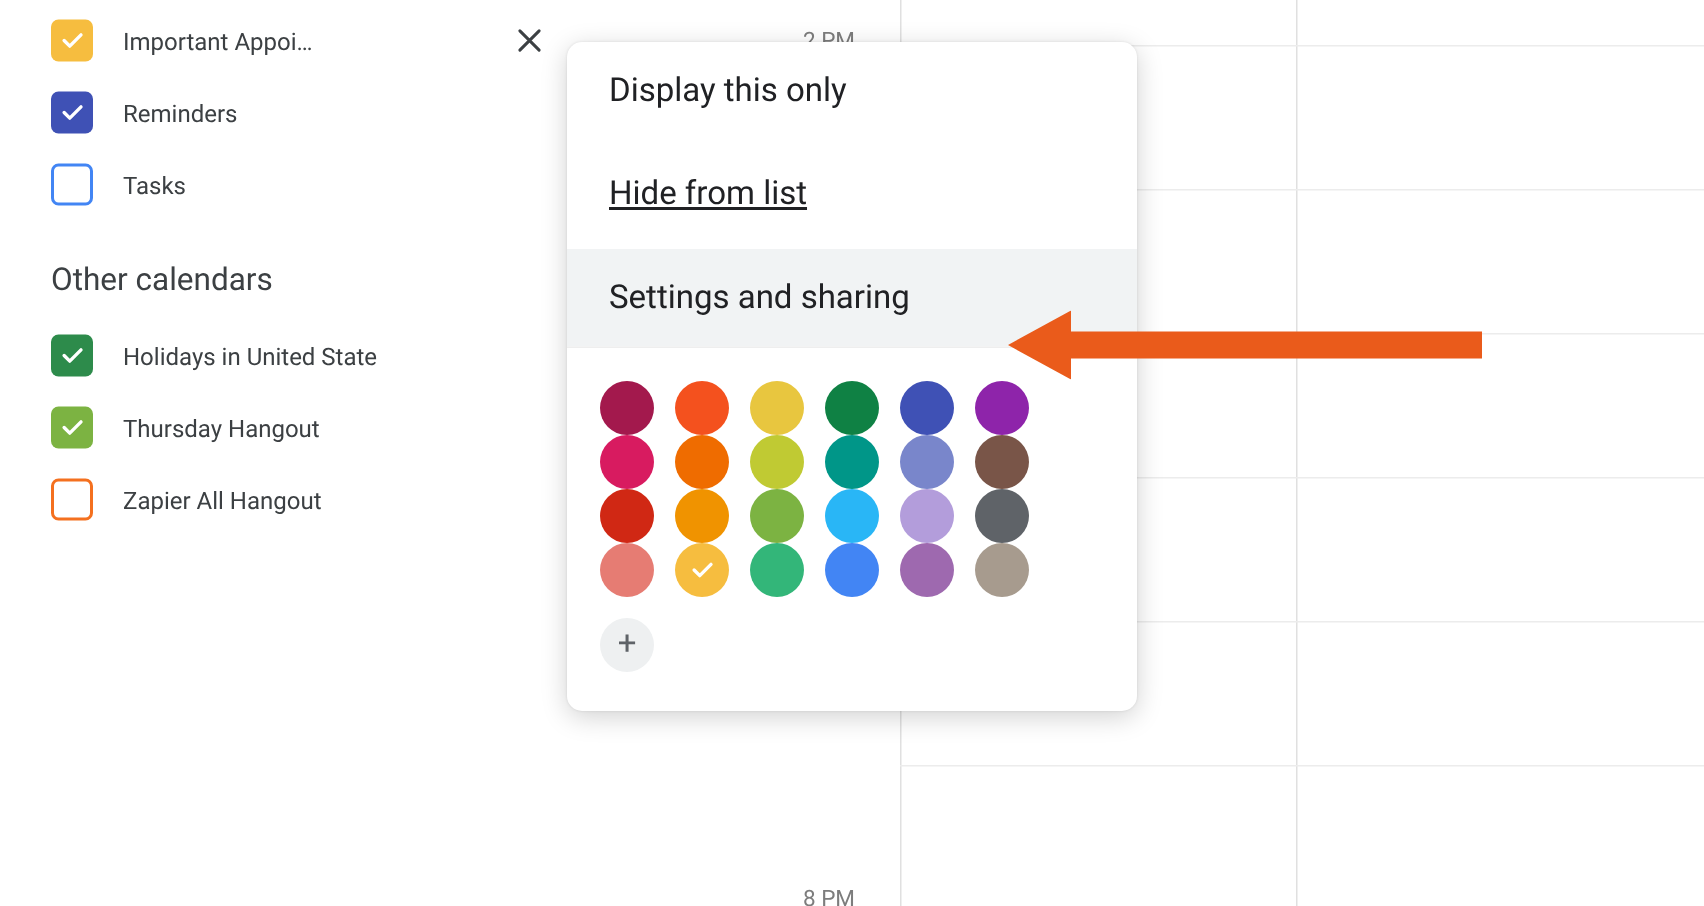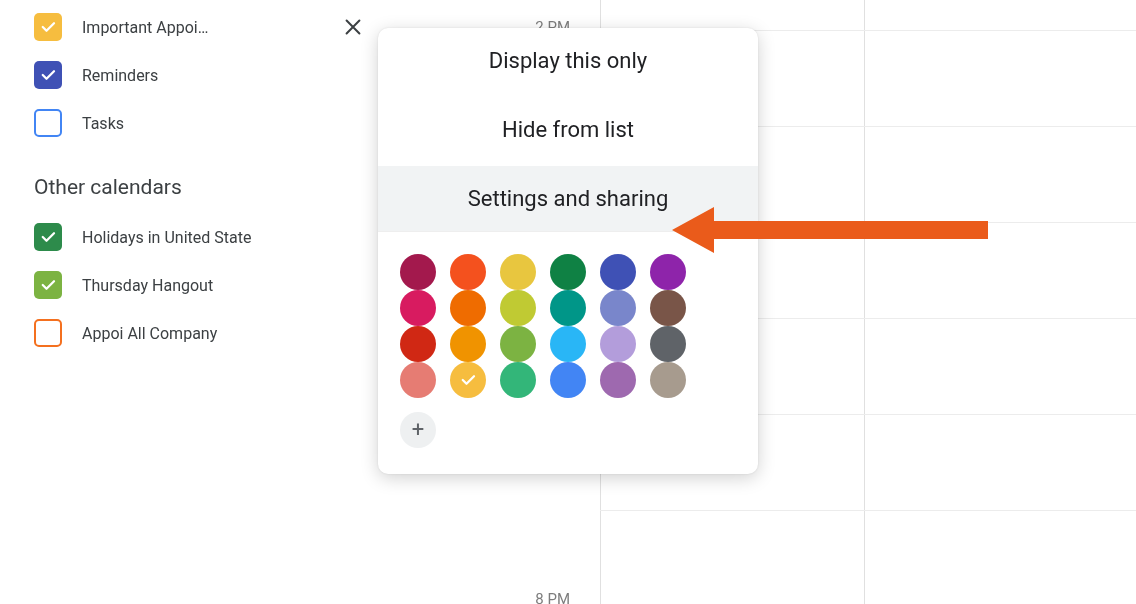--- a/index.html
+++ b/index.html
@@ -59,29 +59,28 @@
   
   .ctx {
     position: absolute;
     left: 378px;
     top: 28px;
     width: 380px;
     background: #fff;
     border-radius: 10px;
     box-shadow: 0 4px 18px rgba(0,0,0,0.18), 0 0 2px rgba(0,0,0,0.1);
     padding-bottom: 18px;
-    text-align: center;
   }
   .ctx-item {
     padding: 20px 28px;
     font-size: 22px;
     color: #202124;
     cursor: pointer;
   }
-  .ctx-item.mid { padding: 24px 28px; }
+  .ctx-item.mid { padding: 24px 28px; text-decoration: underline; }
   .ctx-item.hover {
     background: #f1f3f4;
   }
   .swatches {
     padding: 22px 22px 8px 22px;
     display: flex;
     flex-direction: column;
     gap: 14px;
     border-top: 1px solid #eee;
   }
@@ -204,21 +203,21 @@
       <div class="cal-row">
         <div class="checkbox" style="background:#7cb342">
       <svg viewBox="0 0 24 24">
             <path d="M5 12l5 5L20 7" stroke="#fff" stroke-width="3" fill="none" stroke-linecap="round" stroke-linejoin="round"></path>
           </svg>
     </div>
         <span class="cal-label">Thursday Hangout</span>
       </div>
       <div class="cal-row">
         <div class="checkbox unchecked" style="border:2.5px solid #f4701f"></div>
-        <span class="cal-label">Appoi All Company</span>
+        <span class="cal-label">Zapier All Hangout</span>
       </div>
     </div>
 </div>
 
 <div class="ctx">
   <div id="ctx-items">
       <div class="ctx-item"><span>Display this only</span></div>
       <div class="ctx-item mid"><span>Hide from list</span></div>
       <div class="ctx-item hover"><span>Settings and sharing</span></div>
     </div>

